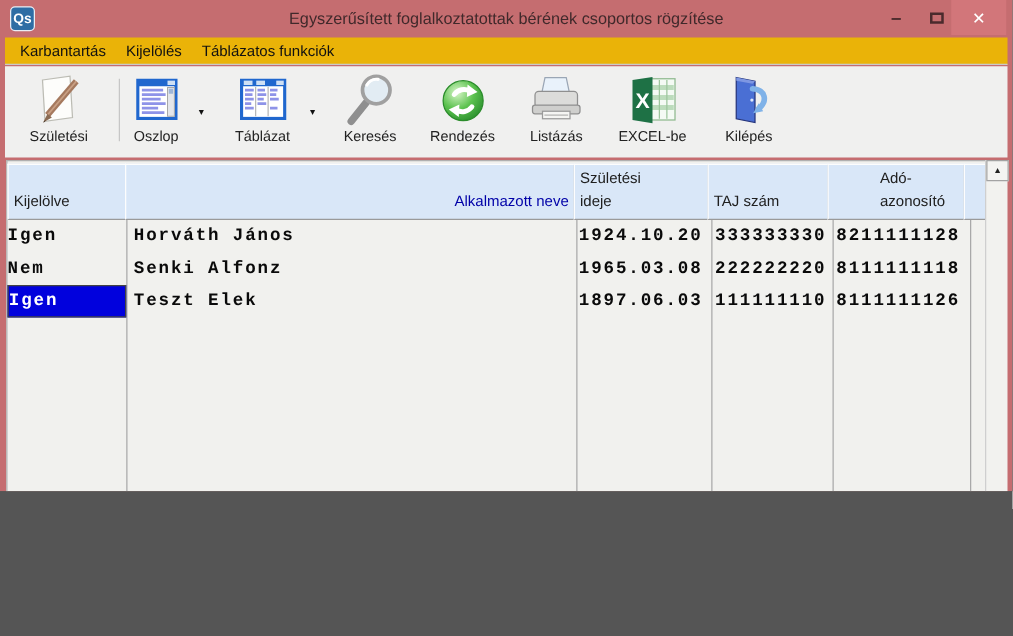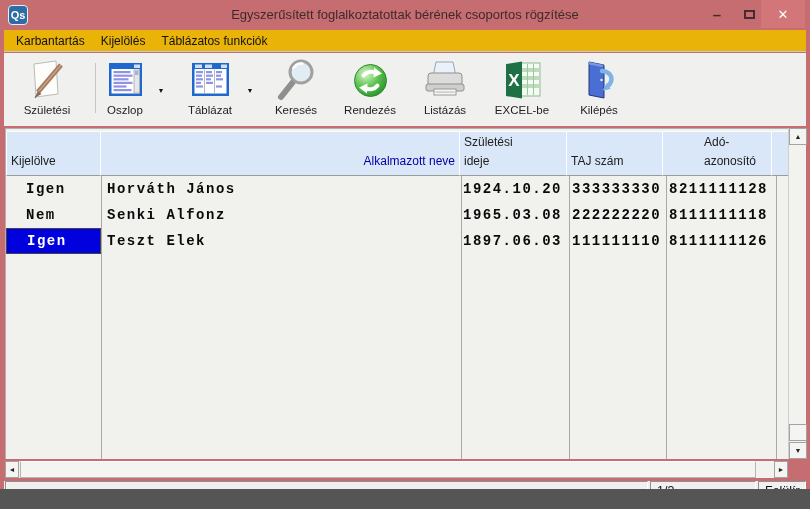--- a/index.html
+++ b/index.html
@@ -1,18 +1,18 @@
 <!DOCTYPE html>
 <html style="--titlebar-bg: #c56d70; --close-button-bg: #d2767a; --title-text: #40292b; --header-bg: #d9e7f8; --sorted-column-text: #0000a8; --selection-bg: #0101dd; --selection-text: #ffffff; --excel-green: #1e7145;"><head>
 <meta charset="utf-8">
 <style>
   html,body{margin:0;padding:0;background:#555;}
   *{box-sizing:border-box;}
   .window{
-    position:relative;width:810px;height:489px;margin:0 auto;
+    position:relative;width:810px;height:393px;margin:0 auto;
     background:var(--titlebar-bg,#c56d70);
     font-family:"Liberation Sans",sans-serif;
     overflow:hidden;
   }
   
   .titlebar{position:absolute;left:0;top:0;width:810px;height:30px;background:var(--titlebar-bg,#c56d70);}
   .app-icon{
     position:absolute;left:8px;top:5px;width:20px;height:20px;background:#2e6da4;
     border-radius:4px;color:#fff;font-size:11px;font-weight:bold;
     display:flex;align-items:center;justify-content:center;border:1px solid #e8eef5;
@@ -54,21 +54,21 @@
   }
   .hcell.sorted{color:var(--sorted-column-text,#0000a8);text-align:right;}
   .hc1{width:95px;} .hc2{width:360px;} .hc3{width:108px;} .hc4{width:97px;} .hc5{width:110px;padding-left:41px;}
   .hstub{flex:1;}
   .gridline{position:absolute;top:47px;bottom:0;width:1px;background:#a9a9a9;}
   .row{display:flex;height:26px;position:relative;z-index:2;}
   .cell{
     font-family:"Liberation Mono",monospace;font-weight:700;font-size:14px;letter-spacing:1.5px;
     line-height:26px;color:#0a0a0a;white-space:nowrap;overflow:hidden;
   }
-  .rc1{width:95px;padding-left:20px;} .rc2{width:360px;padding-left:6px;}
+  .rc1{width:95px;padding-left:0;} .rc2{width:360px;padding-left:6px;}
   .rc3{width:108px;padding-left:2px;} .rc4{width:97px;padding-left:3px;} .rc5{width:110px;padding-left:3px;}
   .cell.sel{
     background:var(--selection-bg,#0101dd);color:var(--selection-text,#fff);
     border:1px solid #444;line-height:24px;
   }
   
   .vscroll{position:absolute;left:788px;top:128px;width:18px;height:331px;background:#f2f2ef;border-left:1px solid #cfcfcf;}
   .hscroll{position:absolute;left:5px;top:461px;width:783px;height:17px;background:#f2f2ef;}
   .sbtn{
     position:absolute;background:#f4f4f2;border:1px solid #a3a3a3;color:#222;

